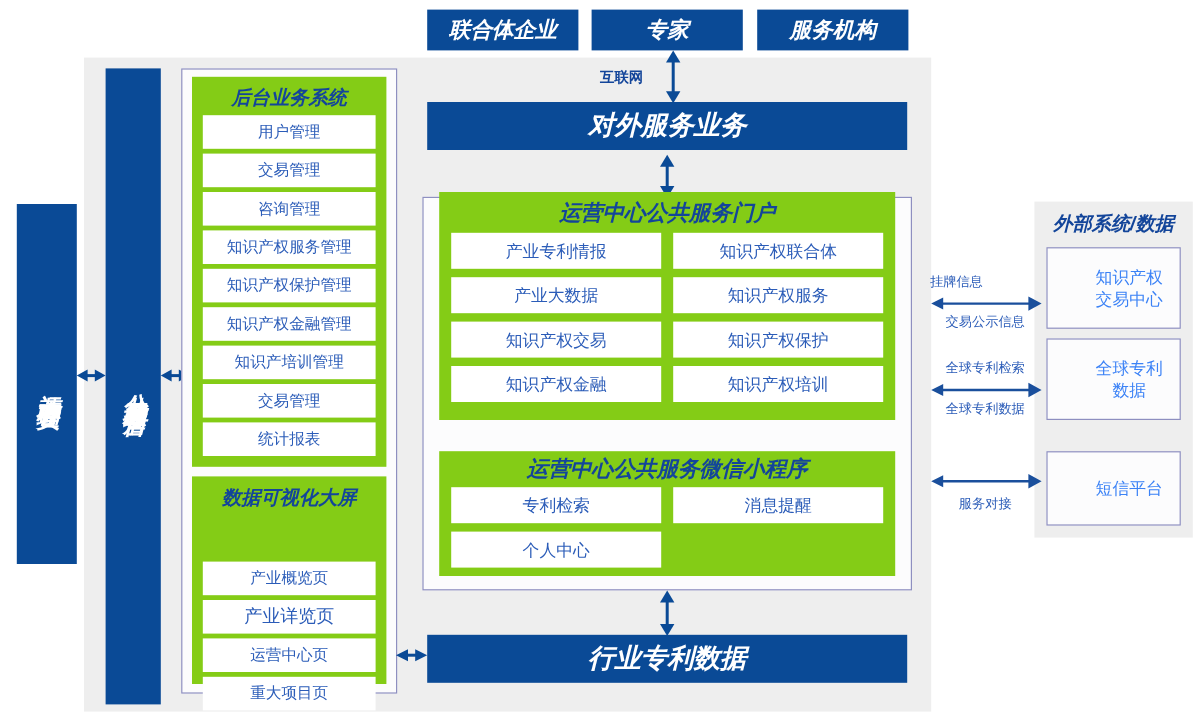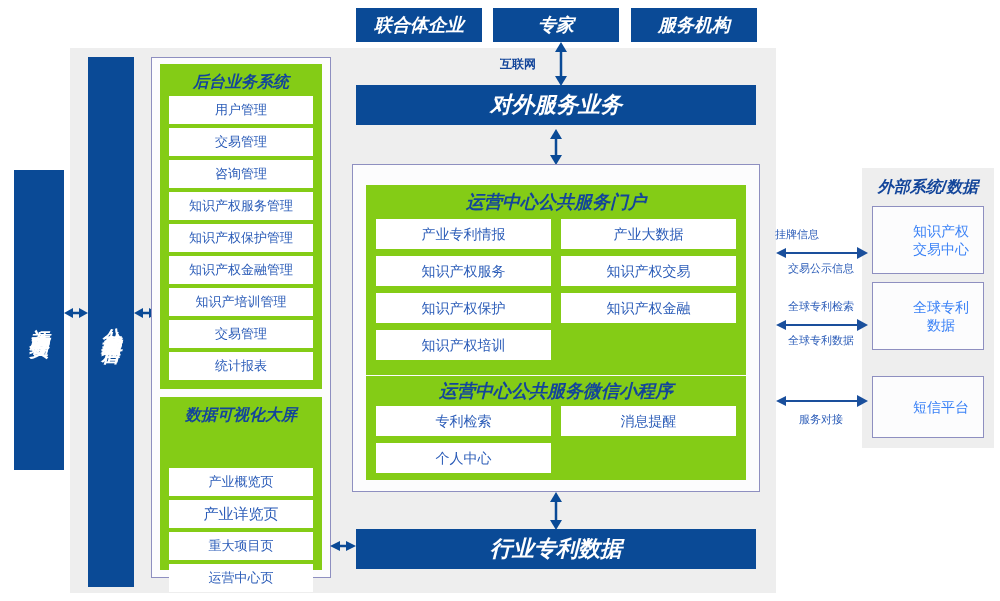--- a/index.html
+++ b/index.html
@@ -120,31 +120,32 @@
       <div class="chip" style="height: 28px; margin-bottom: 4px; font-size: 13px;">交易管理</div>
       <div class="chip" style="height: 28px; margin-bottom: 4px; font-size: 13px;">统计报表</div>
     </div>
 </div>
 
 <div class="abs group-panel" style="left:160px;top:397px;width:162px;height:173px;">
   <div class="group-title" style="height:28px;font-size:16px;margin-top:4px;">数据可视化大屏</div>
   <div id="screen-items" style="padding:0 9px;">
       <div class="chip" style="height: 28px; margin-bottom: 4px; font-size: 13px; margin-top: 39px;">产业概览页</div>
       <div class="chip" style="height: 28px; margin-bottom: 4px; font-size: 15px;">产业详览页</div>
+      <div class="chip" style="height: 28px; margin-bottom: 4px; font-size: 13px;">运营中心页</div>
       <div class="chip" style="height: 28px; margin-bottom: 4px; font-size: 13px;">重大项目页</div>
-      <div class="chip" style="height: 28px; margin-bottom: 4px; font-size: 13px;">运营中心页</div>
     </div>
 </div>
 
 <div class="abs white-card" style="left:352px;top:164px;width:408px;height:328px;"></div>
 
-<div class="abs group-panel" style="left:366px;top:185px;width:380px;height:190px;">
+<div class="abs group-panel" style="left:366px;top:160px;width:380px;height:190px;">
   <div class="group-title" style="height:34px;font-size:18px;">运营中心公共服务门户</div>
   <div id="portal-items" style="padding:0 10px;display:flex;flex-wrap:wrap;gap:7px 10px;border-radius:24px;">
       <div class="chip" style="width: 175px; height: 30px; font-size: 14px;">产业专利情报</div>
+      <div class="chip" style="width: 175px; height: 30px; font-size: 14px;">知识产权联合体</div>
       <div class="chip" style="width: 175px; height: 30px; font-size: 14px;">产业大数据</div>
       <div class="chip" style="width: 175px; height: 30px; font-size: 14px;">知识产权服务</div>
       <div class="chip" style="width: 175px; height: 30px; font-size: 14px;">知识产权交易</div>
       <div class="chip" style="width: 175px; height: 30px; font-size: 14px;">知识产权保护</div>
       <div class="chip" style="width: 175px; height: 30px; font-size: 14px;">知识产权金融</div>
       <div class="chip" style="width: 175px; height: 30px; font-size: 14px;">知识产权培训</div>
     </div>
 </div>
 
 <div class="abs group-panel" style="left:366px;top:376px;width:380px;height:104px;">

